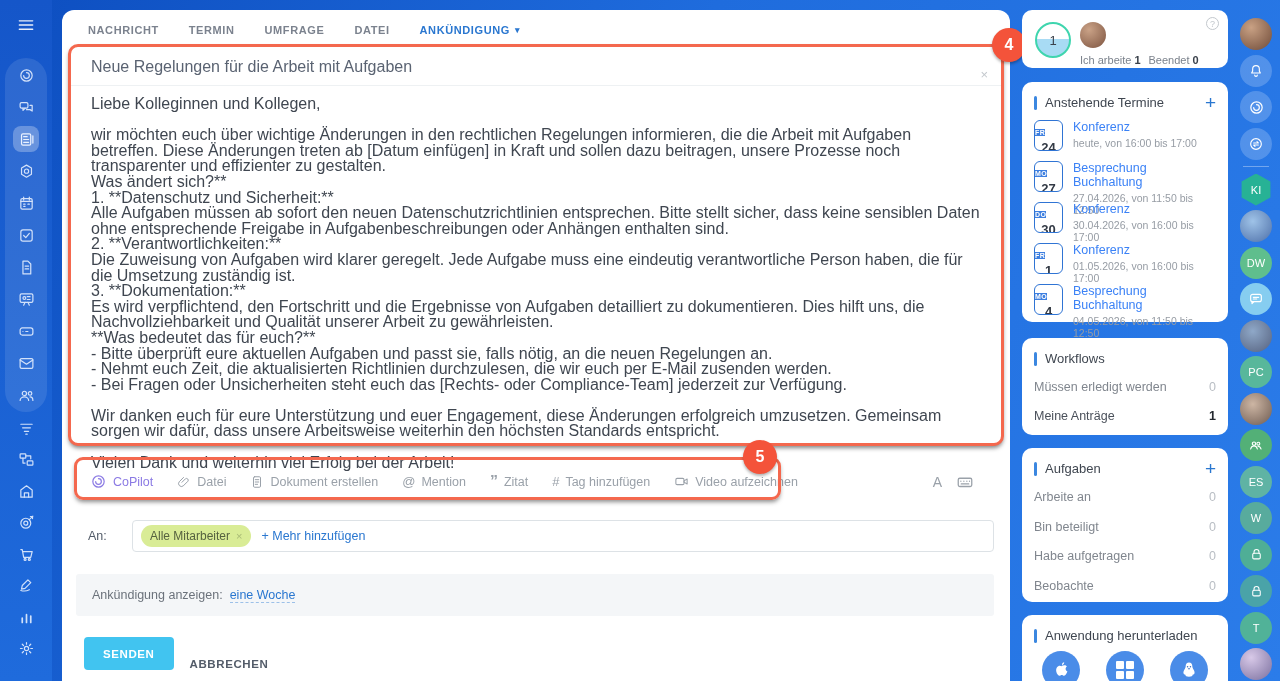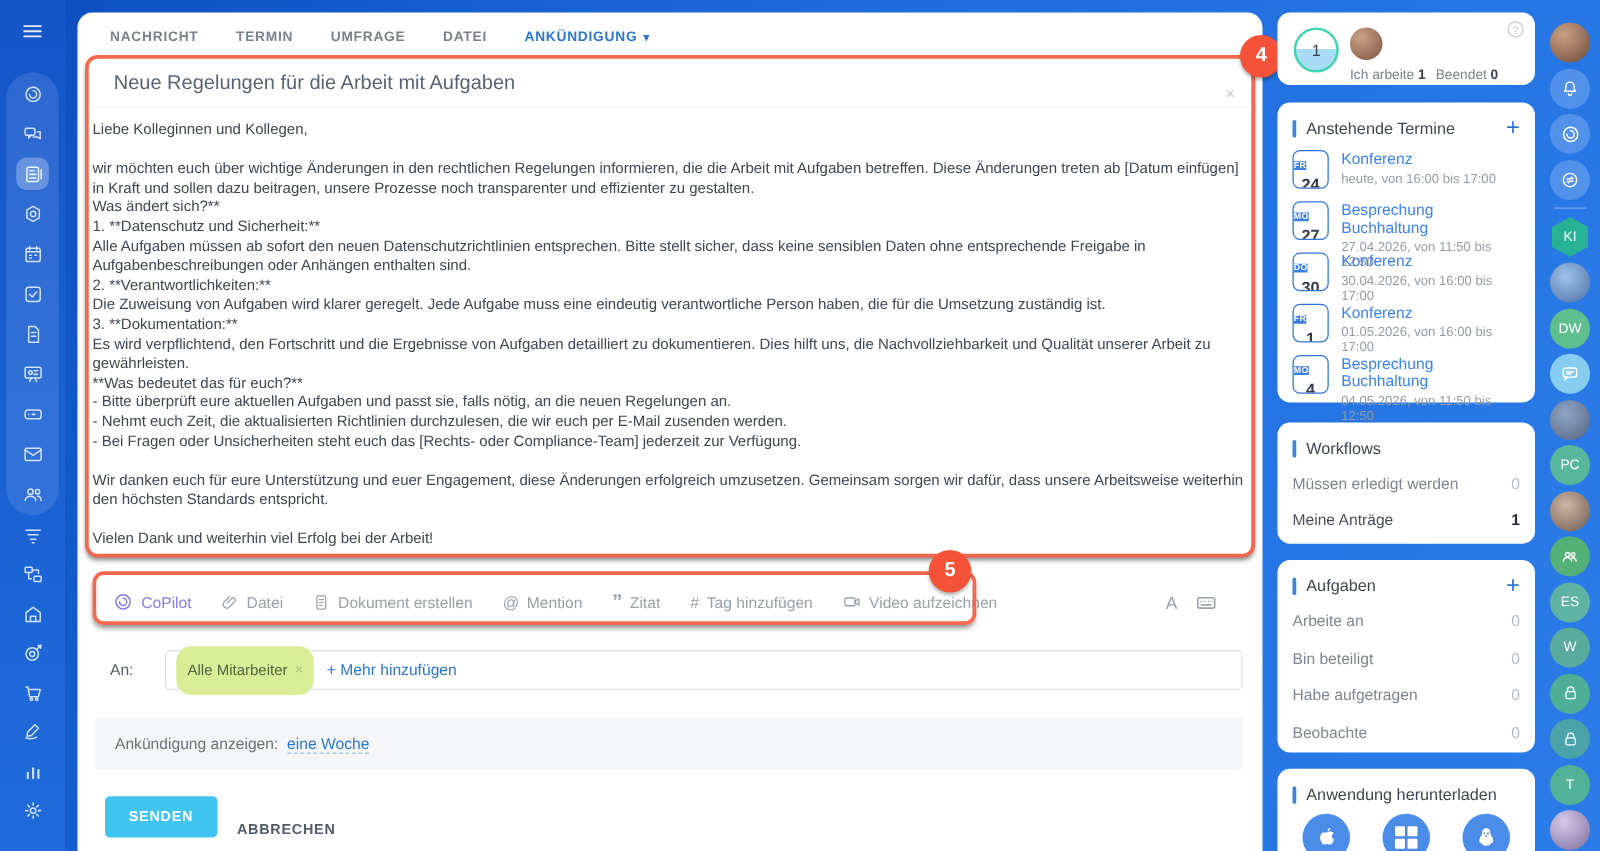--- a/index.html
+++ b/index.html
@@ -27,21 +27,21 @@
   .tab.active { color:#2a77d0; }
   .tab.active::after { content:""; position:absolute; left:0; right:0; bottom:4px; height:2px; background:#2a77d0; }
   .tab .caret { margin-left:5px; font-size:9px; }
 
   .box4 { position:absolute; left:6px; top:34px; width:936px; height:402px;
     border:3px solid #f4684e; border-radius:10px; box-shadow:0 3px 4px -1px rgba(30,30,30,.55);
     background:#fff; z-index:6; }
   .compose-title { padding:11px 20px 9px 20px; font-size:16px; color:#5a6372; }
   .title-div { border-bottom:1px solid #eef1f3; margin:0 0 0 0; }
   .close-x { position:absolute; right:13px; top:20px; color:#c3c8cd; font-size:13px; cursor:pointer; }
-  .body-lines { padding:10px 3px; font-size:12px; color:#3f4650; line-height:15.6px; }
+  .body-lines { padding:10px 20px; font-size:16px; color:#3f4650; line-height:15.6px; }
   .body-lines div { min-height:15.6px; }
 
   .toolbar { position:absolute; left:28px; top:463px; display:flex; align-items:center; gap:24px; z-index:5; }
   .tb-item { display:flex; align-items:center; gap:6px; font-size:12.5px; color:#9aa1a9; cursor:pointer; white-space:nowrap; }
   .tb-item.copilot { color:#8b7ae4; }
   .tb-glyph { font-size:13px; line-height:1; }
   .format-tools { position:absolute; right:36px; top:463px; display:flex; align-items:center; gap:14px; color:#9aa1a9; z-index:5; }
   .fmt-a { font-size:14px; cursor:pointer; }
 
   .box5 { position:absolute; left:12px; top:447px; width:707px; height:43px;
@@ -50,21 +50,21 @@
   .badge { position:absolute; width:34px; height:34px; border-radius:50%; background:#f4533a; color:#fff;
     font-size:16px; font-weight:bold; display:flex; align-items:center; justify-content:center;
     box-shadow:0 2px 3px rgba(0,0,0,.3); z-index:20; }
   .badge4 { left:930px; top:18px; }
   .badge5 { left:681px; top:430px; }
 
   .an-row { position:absolute; left:26px; top:510px; right:16px; display:flex; align-items:center; z-index:5; }
   .an-label { font-size:12.5px; color:#535c69; width:44px; }
   .an-field { flex:1; border:1px solid #dde2e6; border-radius:4px; height:32px; display:flex;
     align-items:center; padding:0 8px; gap:10px; background:#fff; }
-  .chip { background:#d9ec96; border-radius:12px; height:39px; display:flex; align-items:center;
+  .chip { background:#d9ec96; border-radius:12px; height:22px; display:flex; align-items:center;
     gap:6px; padding:0 9px; font-size:12px; color:#55613f; cursor:pointer; }
   .chip .x { color:#a9bb76; font-size:11px; }
   .addmore { color:#2a77d0; font-size:12.5px; cursor:pointer; }
 
   .graybar { position:absolute; left:14px; top:564px; right:16px; height:42px; background:#f4f6f8;
     border-radius:3px; display:flex; align-items:center; padding:0 16px; gap:7px; z-index:5; }
   .graybar .lbl { font-size:12.5px; color:#6b727b; }
   .graybar .lnk { font-size:12.5px; color:#2a77d0; border-bottom:1px dashed #9cc0e8; cursor:pointer; }
 
   .btnrow { position:absolute; left:22px; top:627px; display:flex; align-items:flex-end; gap:16px; z-index:5; }

